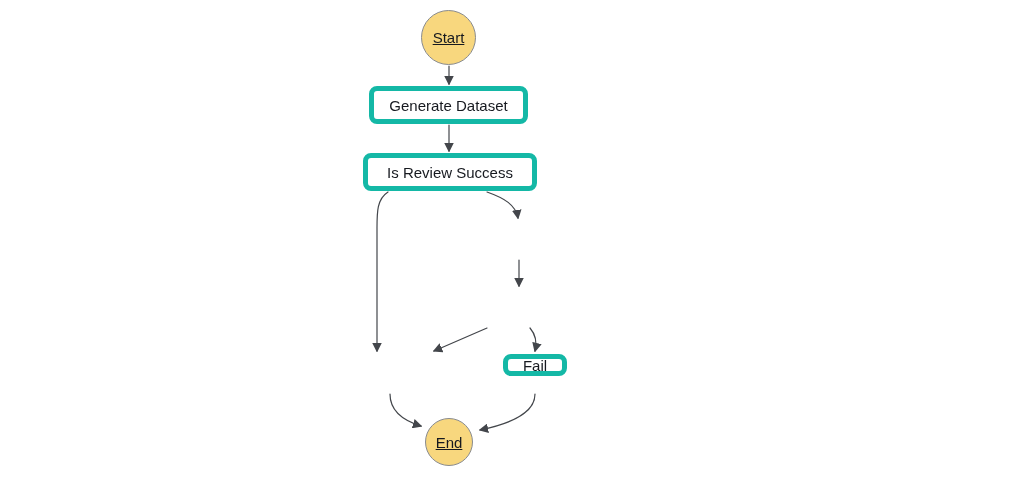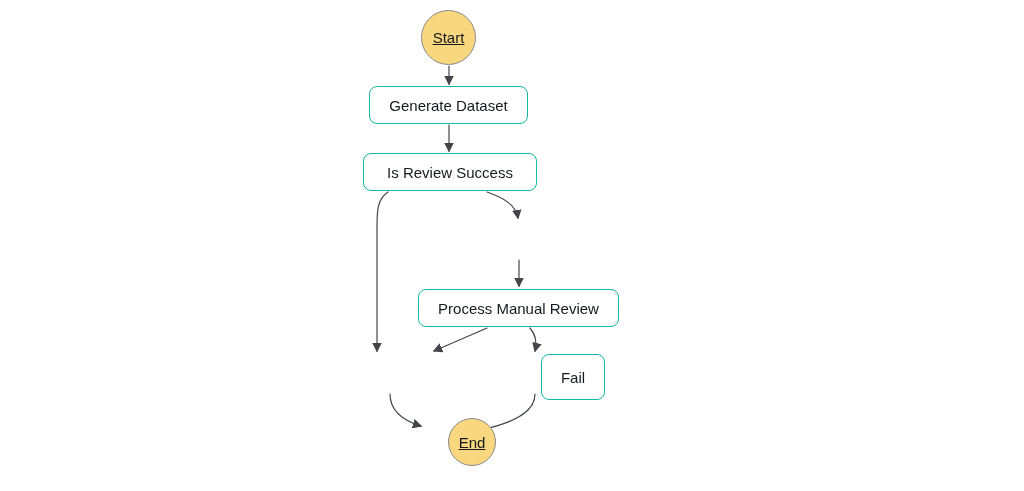--- a/index.html
+++ b/index.html
@@ -28,21 +28,21 @@
     align-items: center;
     justify-content: center;
     box-sizing: border-box;
     font-size: 15px;
     color: #16191f;
     cursor: pointer;
     white-space: nowrap;
   }
   .node-rect {
     background: #ffffff;
-    border: 1px solid #14b8a6;
+    border: 5px solid #14b8a6;
     border-radius: 8px;
   }
   .node-circle {
     background: #f8d77e;
     border: 1px solid #898b8e;
     border-radius: 50%;
     text-decoration: underline;
   }
   .node-label {
     pointer-events: none;
@@ -78,26 +78,23 @@
 
   <div class="node node-rect" style="left:369px; top:86px; width:159px; height:38px;">
     <span class="node-label">Generate Dataset</span>
   </div>
 
   <div class="node node-rect" style="left:363px; top:153px; width:174px; height:38px;">
     <span class="node-label">Is Review Success</span>
   </div>
 
 
-  <div class="node node-rect" style="left:418px; top:289px; width:201px; height:38px;">
-    <span class="node-label">Process Manual Review</span>
-  </div>
 
 
-  <div class="node node-rect" style="left:503px; top:354px; width:64px; height:46px;margin-left:38px;">
+  <div class="node node-rect" style="left:503px; top:354px; width:64px; height:22px;">
     <span class="node-label">Fail</span>
   </div>
 
-  <div class="node node-circle" style="left:448px; top:418px; width:48px; height:48px;">
+  <div class="node node-circle" style="left:425px; top:418px; width:48px; height:48px;">
     <span class="node-label">End</span>
   </div>
 
 </div>
 
 </body></html>

